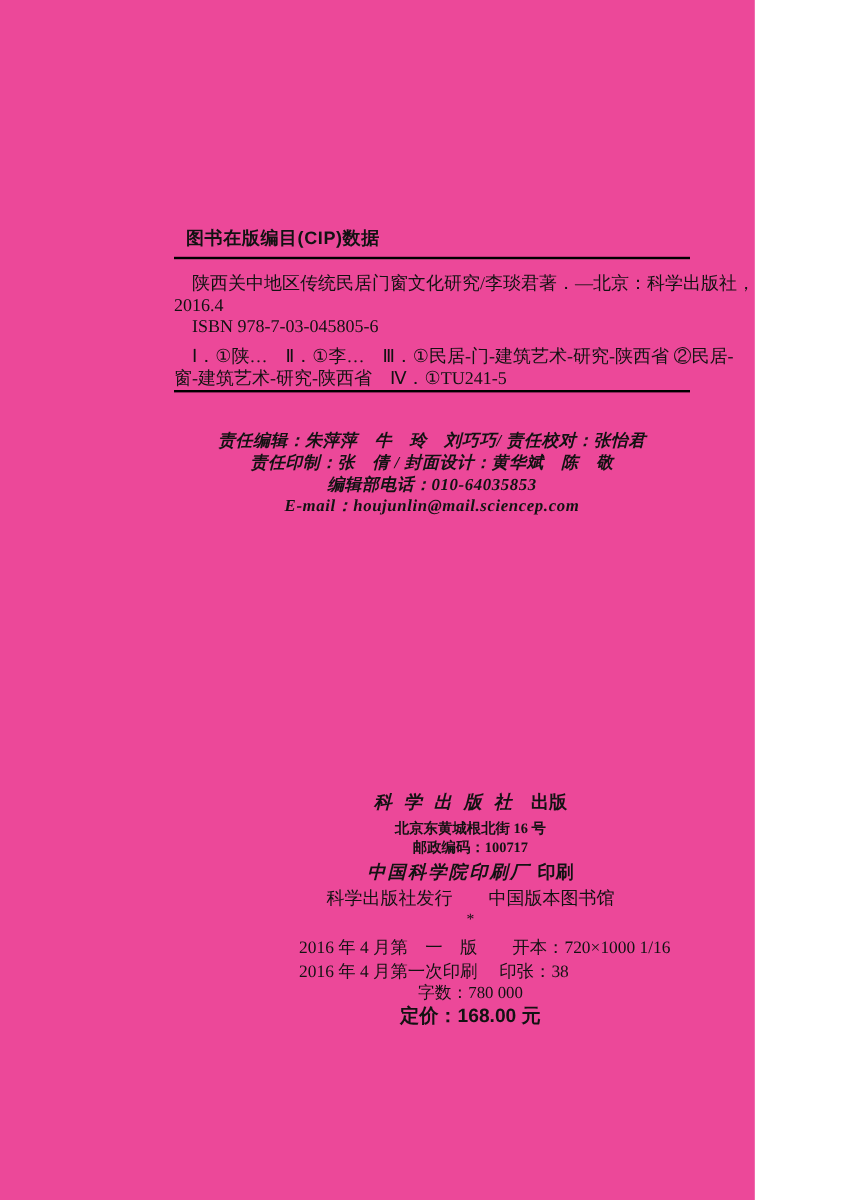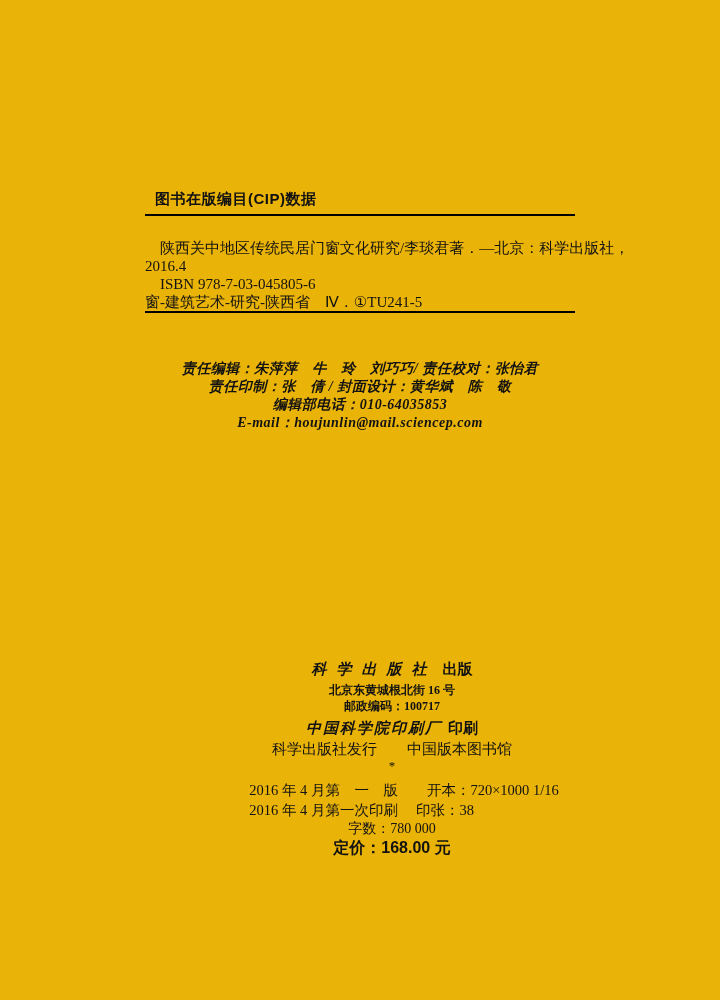--- a/index.html
+++ b/index.html
@@ -2,23 +2,23 @@
 <html><head>
 <meta charset="utf-8">
 <style>
   html, body {
     margin: 0;
     padding: 0;
     background: #ffffff;
   }
   .sheet {
     position: relative;
-    width: 720px;
+    width: 629px;
     height: 1000px;
-    background: #eab308;
+    background: #ec4899;
     color: #121212;
     font-family: "Liberation Serif", serif;
     overflow: hidden;
   }
 
   
   .cip-block {
     position: absolute;
     left: 145px;
     top: 190px;
@@ -34,21 +34,21 @@
     letter-spacing: 0.5px;
   }
   .rule {
     border: 0;
     border-top: 2px solid #000;
     margin: 0;
   }
   .cip-body {
     font-size: 15px;
     line-height: 18px;
-    padding-top: 23px;
+    padding-top: 12px;
   }
   .cip-line { white-space: nowrap; }
   .indent { padding-left: 15px; }
   .gap-sm { margin-top: 7px; }
   .gap-md { margin-top: 11px; }
   .cip-body .last { margin-bottom: 6px; }
 
   
   .staff-block {
     position: absolute;
@@ -120,20 +120,21 @@
 
 <div class="sheet">
 
   <div class="cip-block">
     <div class="cip-heading">图书在版编目(CIP)数据</div>
     <hr class="rule">
     <div class="cip-body">
       <div class="cip-line indent">陕西关中地区传统民居门窗文化研究/李琰君著．—北京：科学出版社，</div>
       <div class="cip-line">2016.4</div>
       <div class="cip-line indent">ISBN 978-7-03-045805-6</div>
+      <div class="cip-line indent gap-sm">Ⅰ．①陕…　Ⅱ．①李…　Ⅲ．①民居-门-建筑艺术-研究-陕西省 ②民居-</div>
       <div class="cip-line">窗-建筑艺术-研究-陕西省　Ⅳ．①TU241-5</div>
     </div>
     <hr class="rule">
   </div>
 
   <div class="staff-block">
     <div>责任编辑：朱萍萍　牛　玲　刘巧巧/ 责任校对：张怡君</div>
     <div>责任印制：张　倩 / 封面设计：黄华斌　陈　敬</div>
     <div>编辑部电话：010-64035853</div>
     <div>E-mail：houjunlin@mail.sciencep.com</div>

